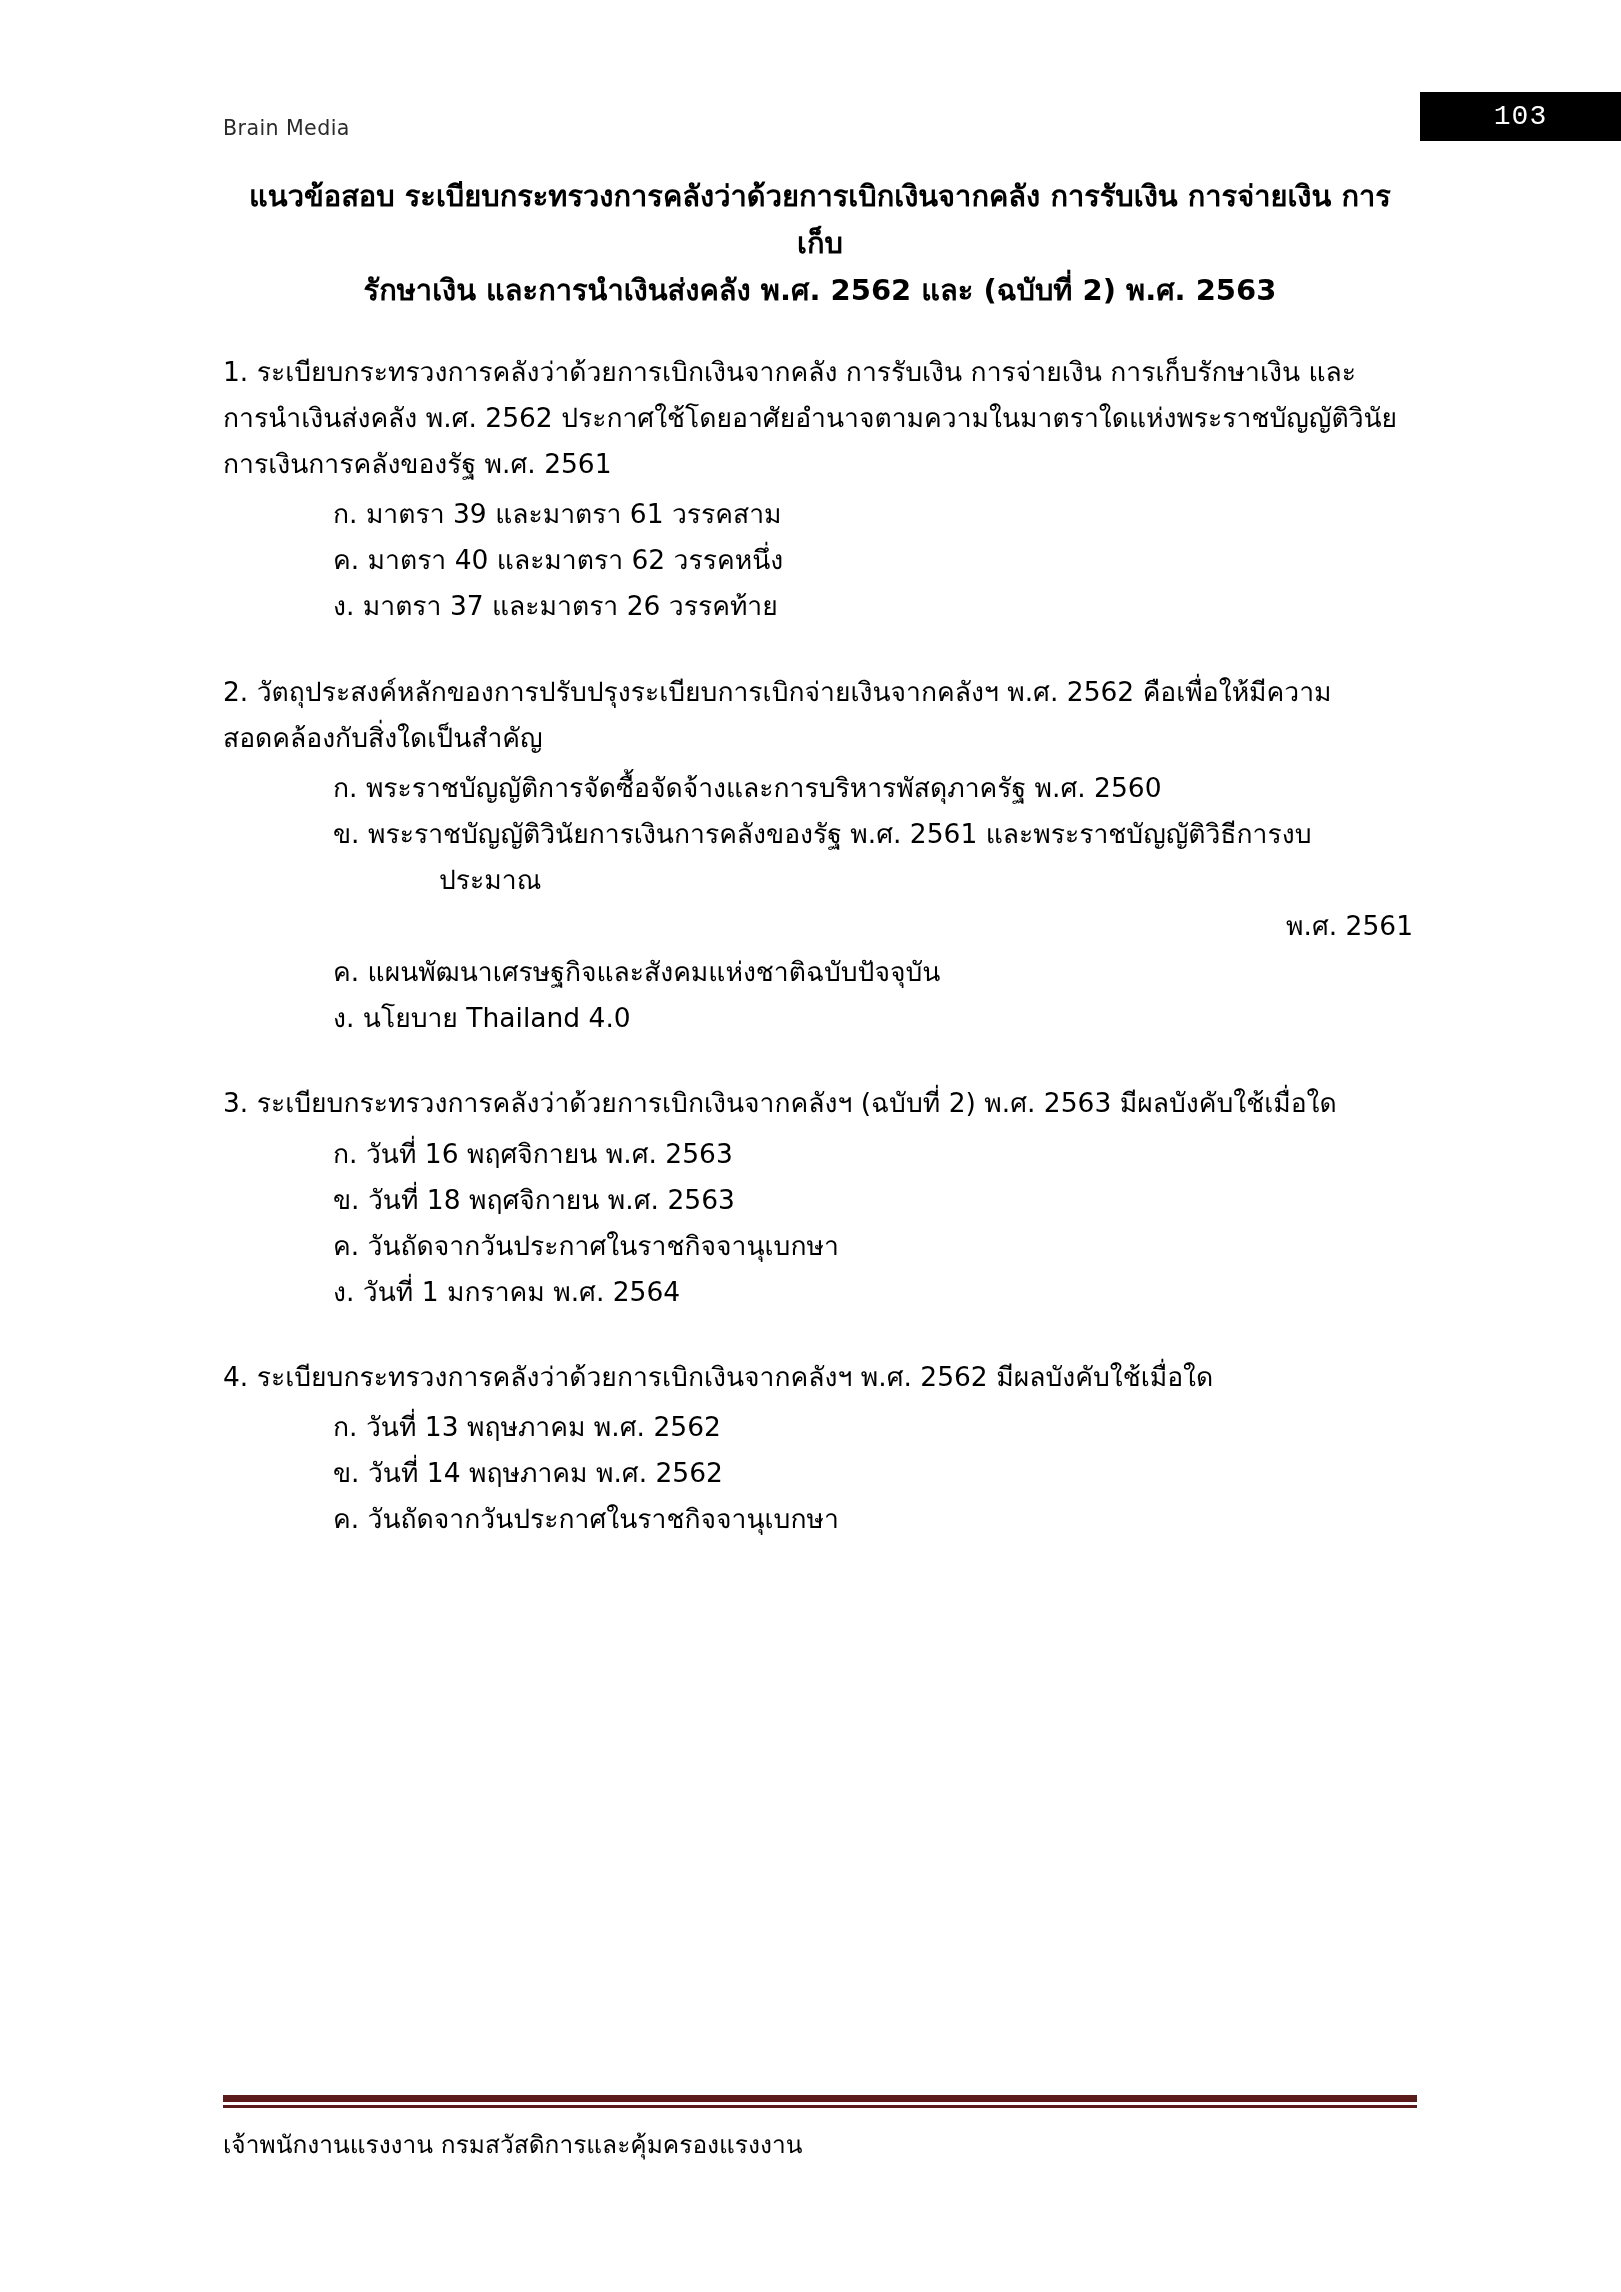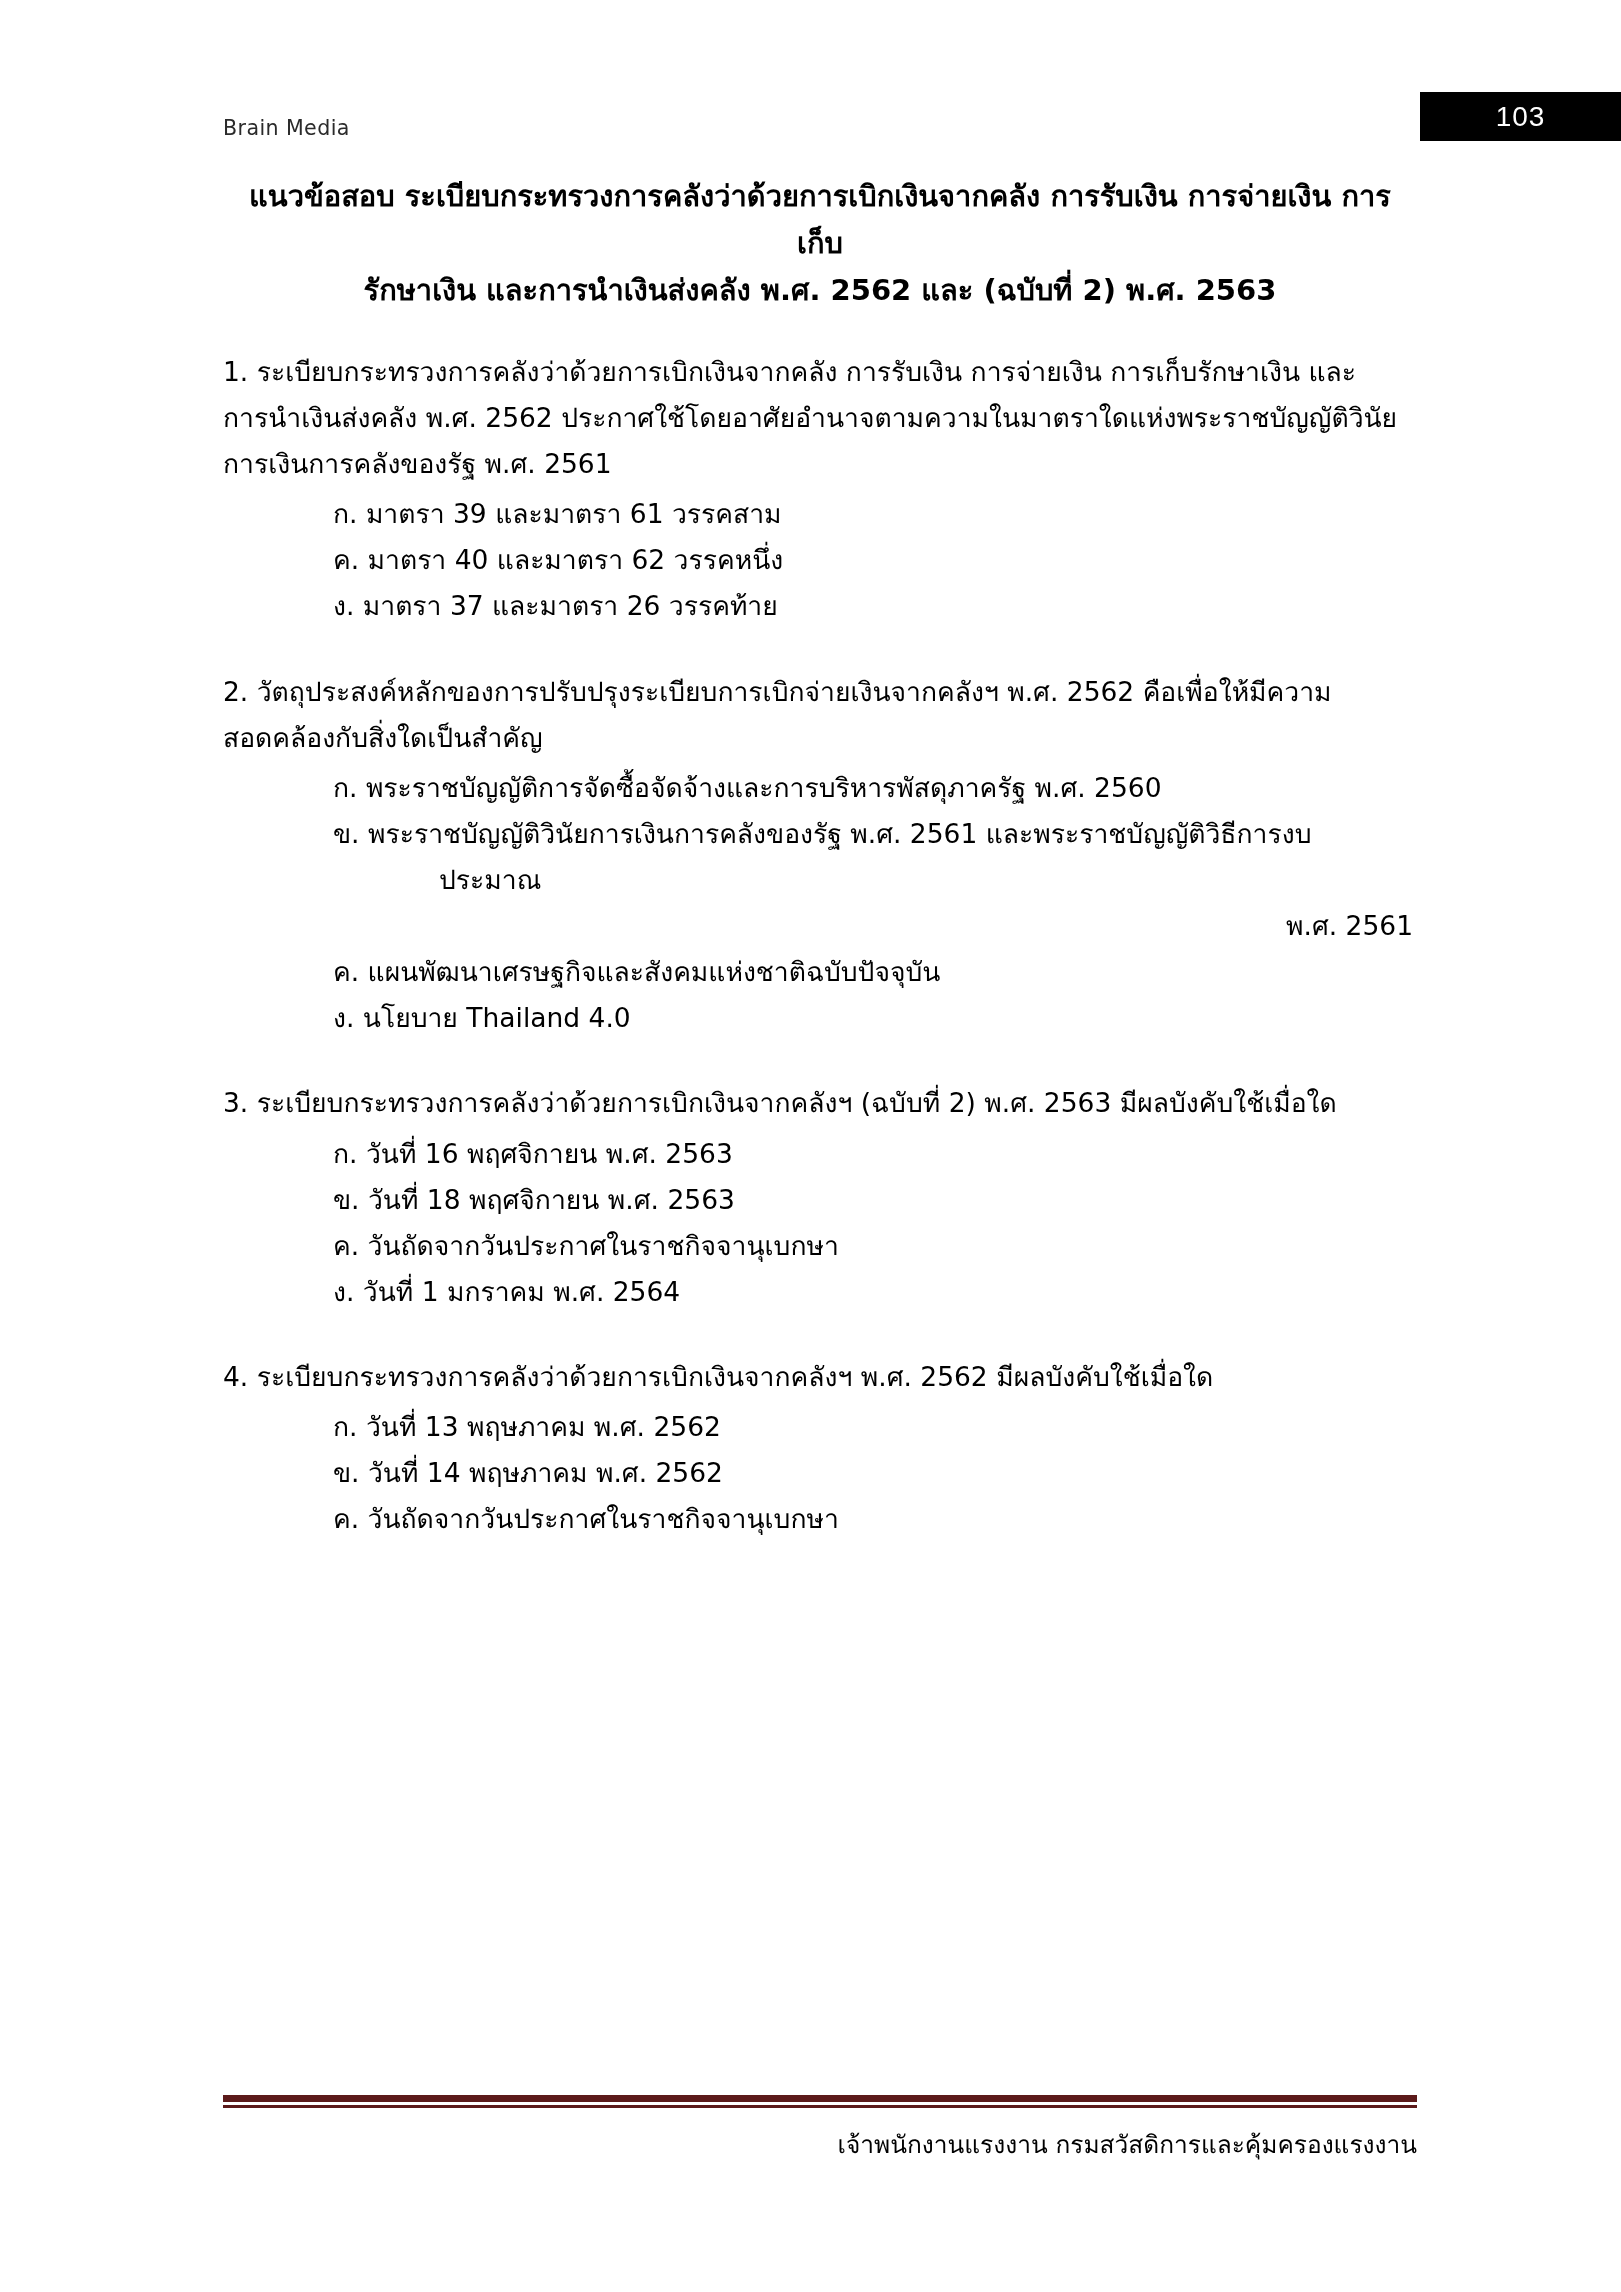--- a/index.html
+++ b/index.html
@@ -43,21 +43,21 @@
     position: absolute;
     right: 0px;
     top: 72px;
     width: 201px;
     height: 49px;
     background: #000000;
     color: #ffffff;
     display: flex;
     align-items: center;
     justify-content: center;
-    font-family: Liberation Sans, sans-serif;
+    font-family: Liberation Mono, monospace;
     font-size: 28px;
     letter-spacing: 1px;
   }
 
   
   .content {
     position: absolute;
     left: 223px;
     top: 173px;
     width: 1194px;
@@ -122,21 +122,20 @@
   .footer-rule-gap {
     height: 2.9px;
     background: #ffffff;
   }
   .footer-rule-thin {
     height: 2.9px;
     background: #5c1a1a;
   }
   .footer-text {
     margin-top: 19.6px;
-    text-align: right;
     font-size: 24.5px;
     line-height: 1.5;
   }
 </style>
 </head>
 <body>
 
 <div class="page">
 
   <div class="header-band">

